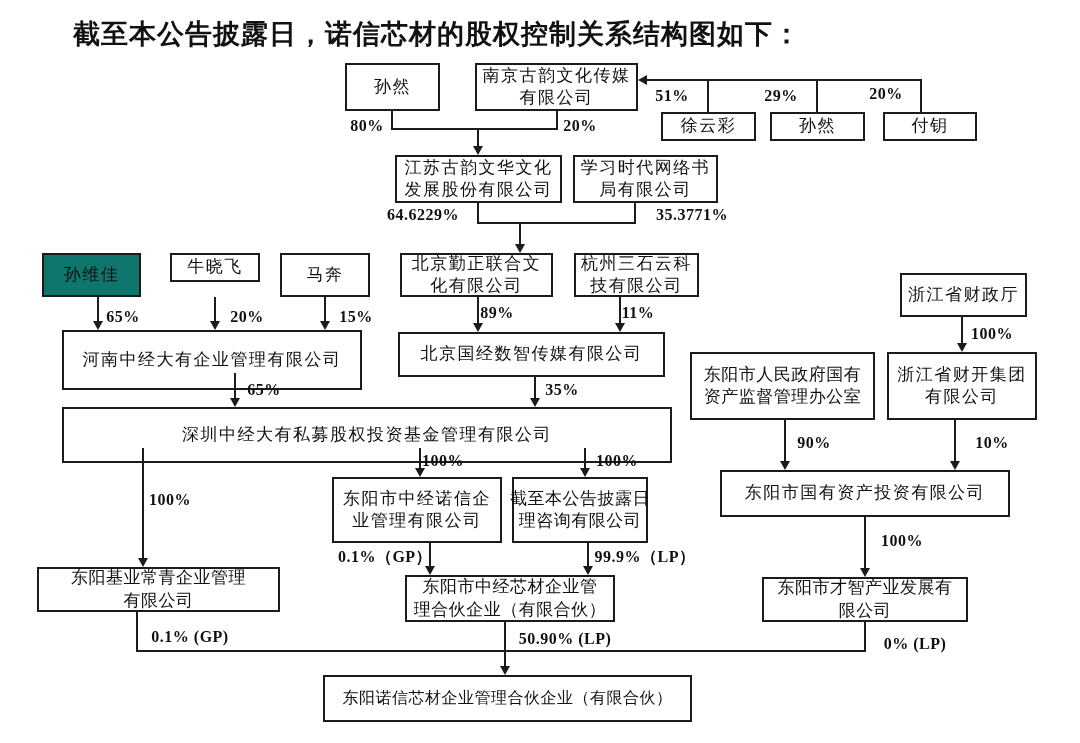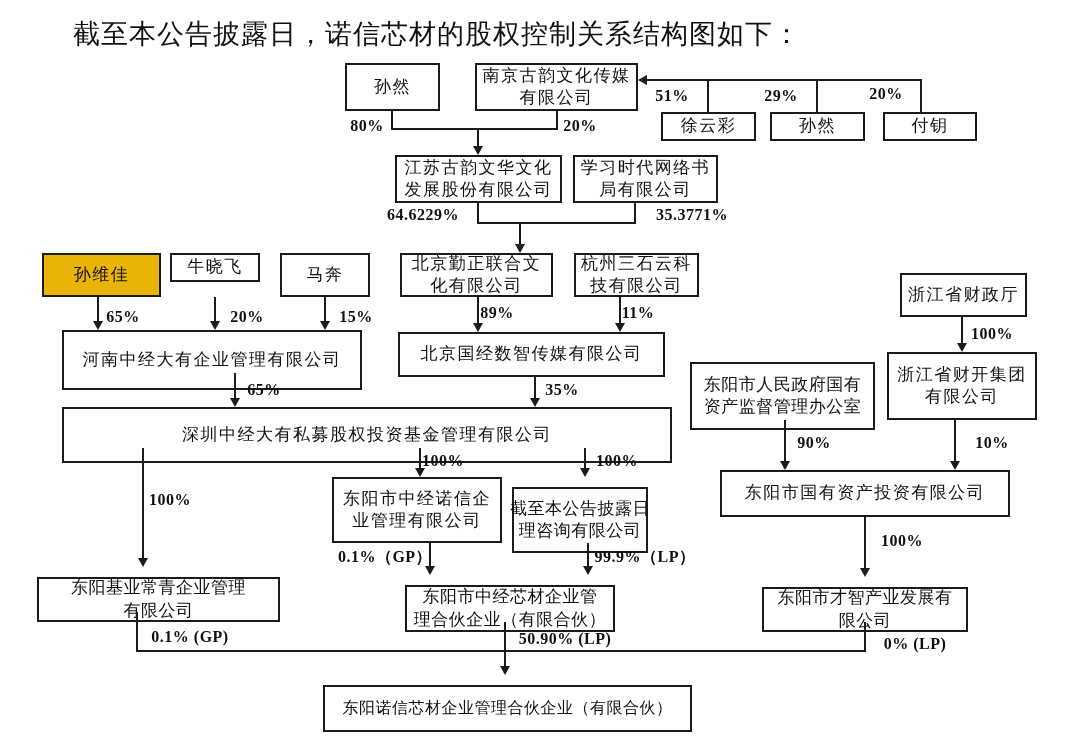--- a/index.html
+++ b/index.html
@@ -1,28 +1,28 @@
 <!DOCTYPE html>
 <html><head>
 <meta charset="utf-8">
 <style>
   html,body{margin:0;padding:0;background:#ffffff;}
   #canvas{
     position:relative;width:1080px;height:743px;background:#ffffff;overflow:hidden;
     font-family:"Liberation Serif","DejaVu Serif",serif;color:#111;
   }
   .title{
-    position:absolute;font-size:27px;font-weight:normal;letter-spacing:1px;white-space:nowrap;
+    position:absolute;font-size:27px;font-weight:bold;letter-spacing:1px;white-space:nowrap;
   }
   .node{
     position:absolute;box-sizing:border-box;border:2px solid #1b1b1b;background:#fff;
     display:flex;flex-direction:column;align-items:center;justify-content:center;
     text-align:center;font-size:17px;letter-spacing:1.5px;line-height:1.3;
   }
-  .node.tight{letter-spacing:0.5px;margin-top:10px;}
+  .node.tight{letter-spacing:0.5px;}
   .node span{display:block;white-space:nowrap;}
   .plabel{
     position:absolute;transform:translate(-50%,-50%);font-weight:bold;font-size:16px;
     white-space:nowrap;letter-spacing:0.5px;
   }
   .vl,.hl{position:absolute;background:#1b1b1b;}
   .vl{width:2px;}
   .hl{height:2px;}
   .arr-d{position:absolute;width:0;height:0;border-left:5px solid transparent;border-right:5px solid transparent;border-top:9px solid #1b1b1b;}
   .arr-l{position:absolute;width:0;height:0;border-top:5px solid transparent;border-bottom:5px solid transparent;border-right:9px solid #1b1b1b;}
@@ -51,21 +51,21 @@
     <span>付钥</span>
   </div>
   <div class="node" style="left:573px;top:155px;width:145px;height:48px">
     <span>学习时代网络书</span>
     <span>局有限公司</span>
   </div>
   <div class="node" style="left:395px;top:155px;width:167px;height:48px">
     <span>江苏古韵文华文化</span>
     <span>发展股份有限公司</span>
   </div>
-  <div class="node" style="left: 42px; top: 253px; width: 119px; height: 44px; background: #eab308; align-items: center;">
+  <div class="node" style="left: 42px; top: 253px; width: 99px; height: 44px; background: #0f766e; align-items: center;">
     <span>孙维佳</span>
   </div>
   <div class="node" style="left:170px;top:253px;width:90px;height:29px">
     <span>牛晓飞</span>
   </div>
   <div class="node" style="left:280px;top:253px;width:90px;height:44px">
     <span>马奔</span>
   </div>
   <div class="node" style="left:400px;top:253px;width:153px;height:44px">
     <span>北京勤正联合文</span>

